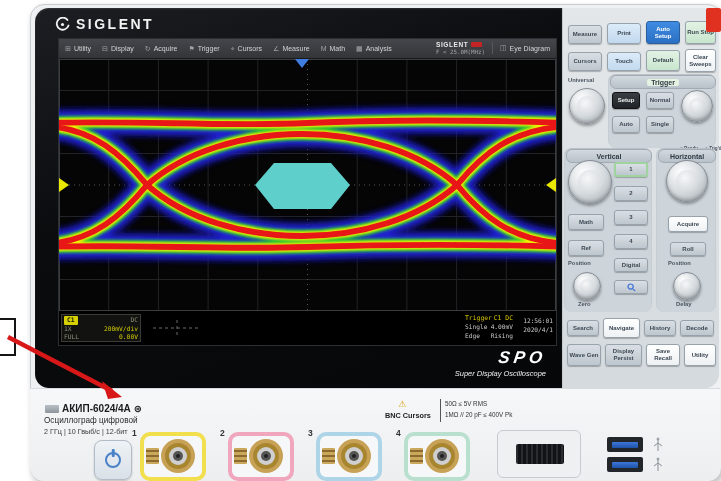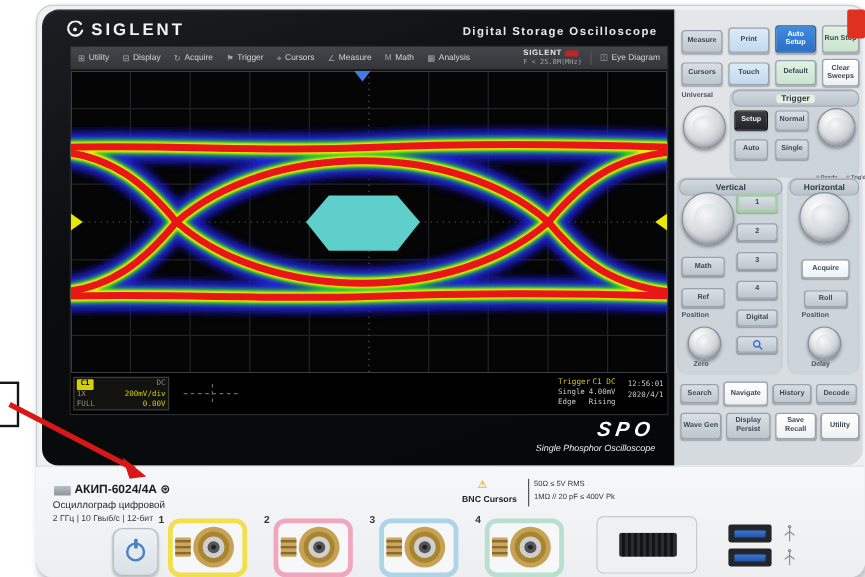--- a/index.html
+++ b/index.html
@@ -120,25 +120,24 @@
 <div class="abs chassis"></div>
 
 <div class="abs bezel">
   <div class="abs brand" style="left:20px;top:8px;">
     <svg width="15" height="15" viewBox="0 0 15 15">
       <path d="M12.5 3 A6 6 0 1 0 13.5 8.5" fill="none" stroke="#f2f2f2" stroke-width="1.8" stroke-linecap="round"></path>
       <circle cx="7.5" cy="7.5" r="1.6" fill="#f2f2f2"></circle>
     </svg>
     <span class="brand-text">SIGLENT</span>
   </div>
-  <div class="abs dso-title" style="right:14px;top:13px;">Digital Storage Oscilloscope</div>
 
   <div class="abs spo" style="right:16px;bottom:10px;">
     <div class="spo-big">SPO</div>
-    <div class="spo-tag">Single Phosphor Oscilloscope</div>
+    <div class="spo-tag">Super Display Oscilloscope</div>
   </div>
 </div>
 
 <div class="abs lcd">
 
   <div class="menubar">
     <div class="mitem">
         <span class="mi">⊞</span>
         <span>Utility</span>
       </div>

